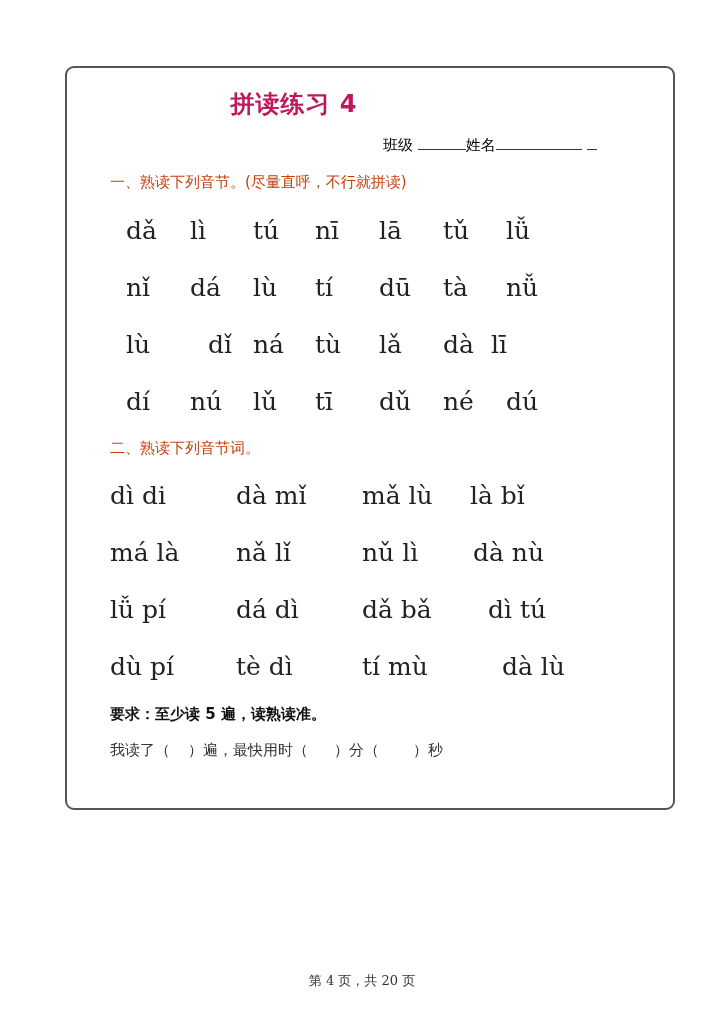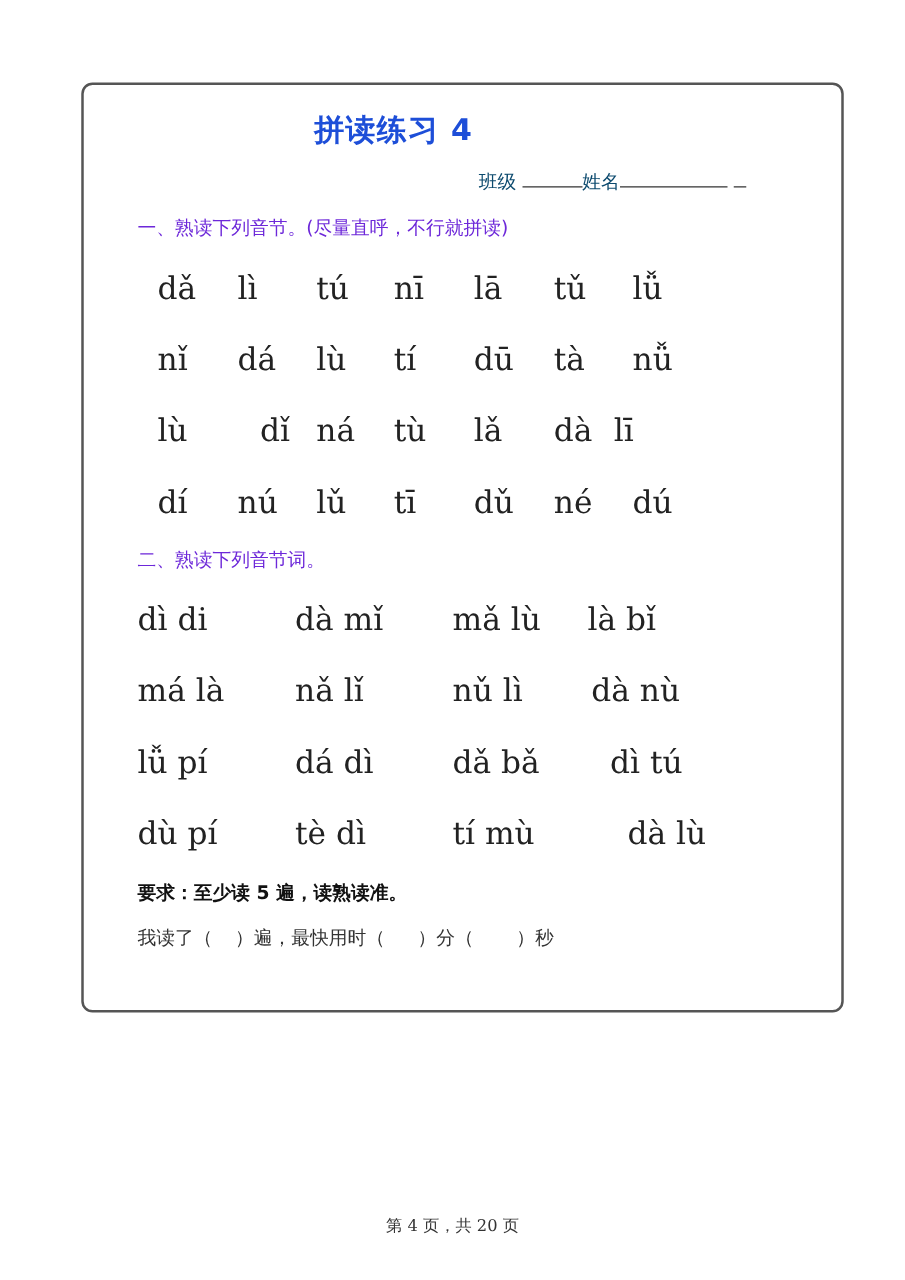--- a/index.html
+++ b/index.html
@@ -2,25 +2,25 @@
 <html><head>
   <meta charset="utf-8">
   <style>
     html, body { margin:0; padding:0; background:#ffffff; }
     body { width:724px; height:1024px; position:relative; overflow:hidden;
            font-family:"DejaVu Serif", "Liberation Serif", serif; color:#222; }
     .frame { position:absolute; left:65px; top:66px; width:610px; height:744px;
              border:2px solid #555; border-radius:9px; box-sizing:border-box; }
     .title { position:absolute; left:0; width:588px; top:88px; text-align:center;
              font-family:"DejaVu Sans", "Liberation Sans", sans-serif; font-weight:bold;
-             font-size:24px; color:#1d4ed8; letter-spacing:1px;margin-left:21px; }
-    .classline { position:absolute; left:383px; top:135px; font-size:15px; color:#0c4a6e;
+             font-size:24px; color:#be185d; letter-spacing:1px; }
+    .classline { position:absolute; left:383px; top:135px; font-size:15px; color:#000000;
                  font-family:"DejaVu Sans", sans-serif; white-space:pre; }
     .uline { display:inline-block; border-bottom:1px solid #333; height:14px; vertical-align:baseline; }
-    .section { position:absolute; left:110px; font-size:15px; color:#6d28d9;
+    .section { position:absolute; left:110px; font-size:15px; color:#c2410c;
                font-family:"DejaVu Sans", sans-serif; }
     .syl-row { position:absolute; left:126px; font-size:25px; color:#222;
                font-family:"DejaVu Serif", serif; }
     .syl-row span { position:absolute; top:0; white-space:nowrap; }
     .word-row { position:absolute; left:110px; font-size:25px; color:#222;
                 font-family:"DejaVu Serif", serif; }
     .word-row span { position:absolute; top:0; white-space:nowrap; }
     .req { position:absolute; left:110px; top:705px; font-size:15px; font-weight:bold;
            color:#111; font-family:"DejaVu Sans", sans-serif; }
     .record { position:absolute; left:110px; top:741px; font-size:15px; color:#333;

